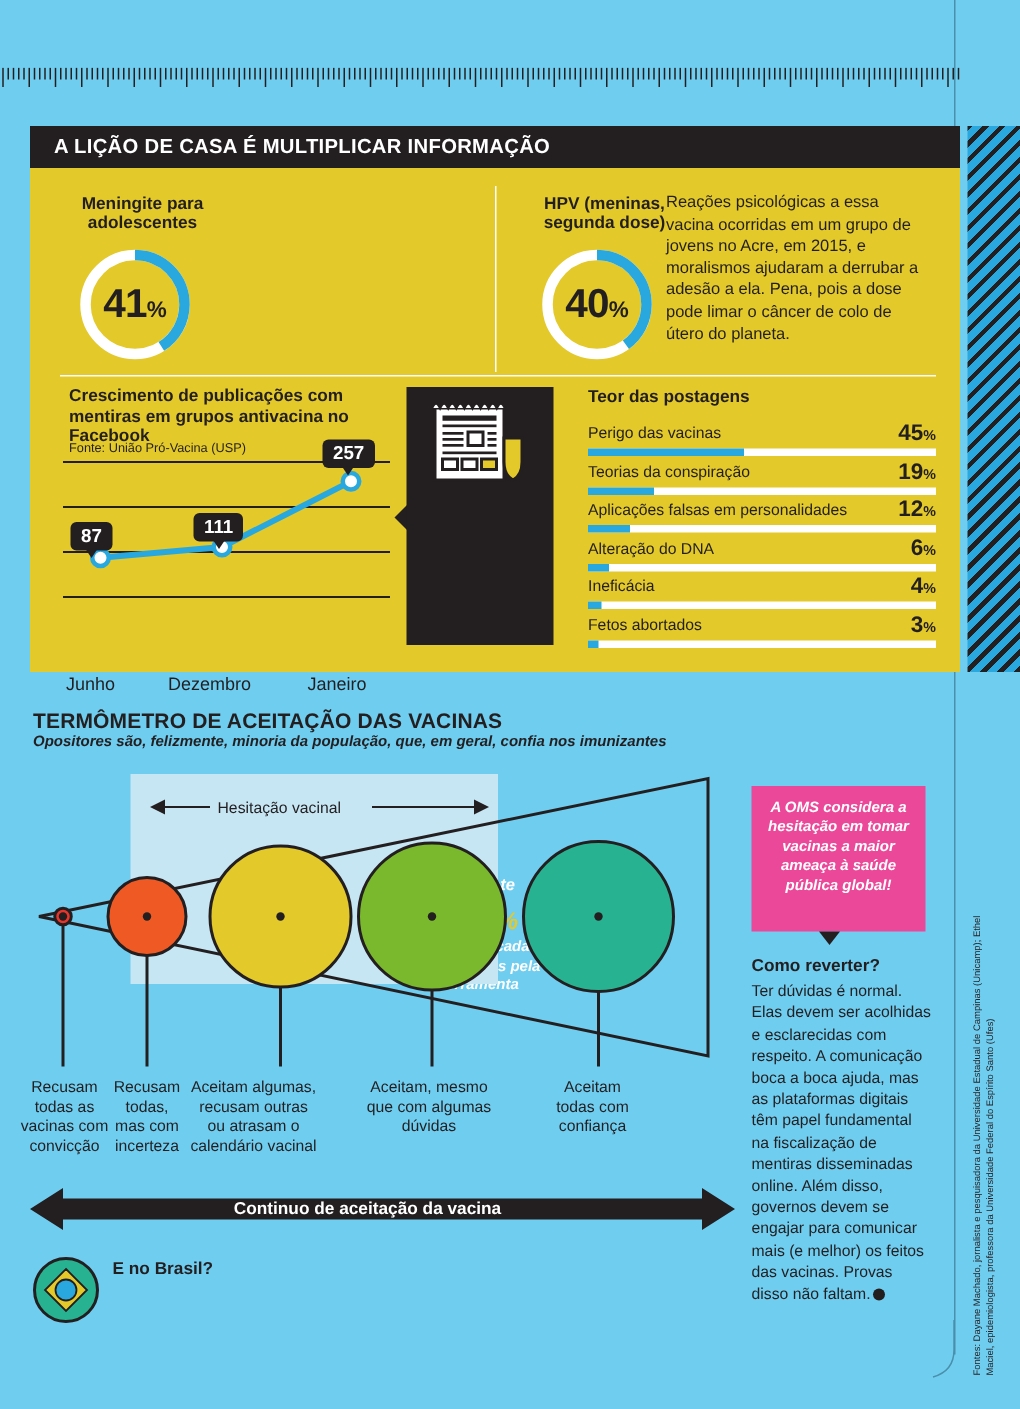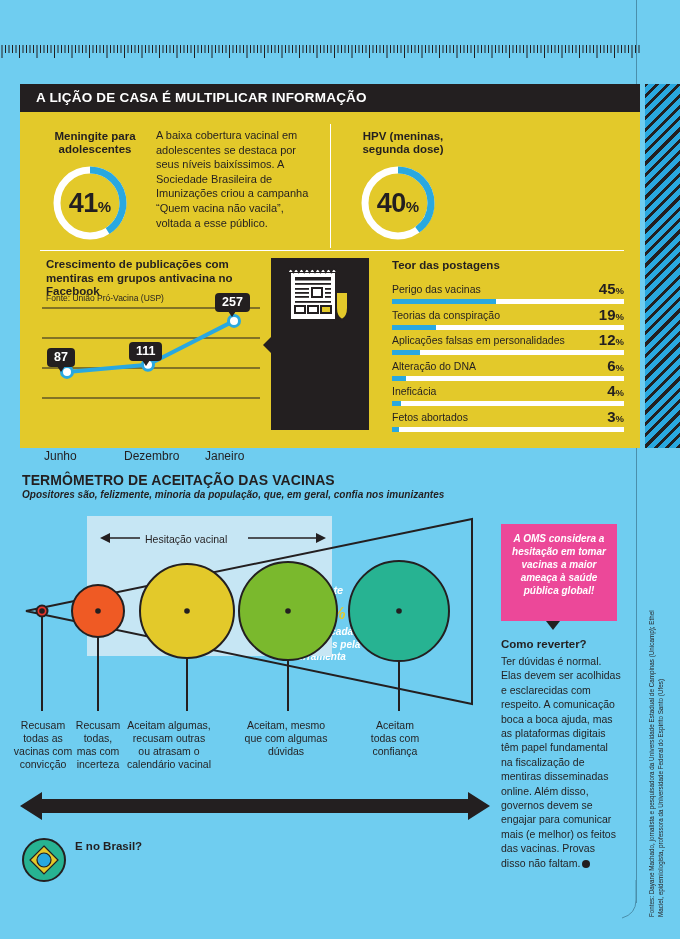--- a/index.html
+++ b/index.html
@@ -502,56 +502,56 @@
   </div>
   <div class="donut" style="left:50px; top:163px; width:80px; height:80px;">
     <svg width="80" height="80" viewBox="0 0 80 80">
       <circle cx="40" cy="40" r="33" fill="none" stroke="#ffffff" stroke-width="7"></circle>
       <circle id="arc1" cx="40" cy="40" r="33" fill="none" stroke="#29a8e0" stroke-width="7" stroke-dasharray="85.01149720613981 122.33361793078655" transform="rotate(-90 40 40)"></circle>
     </svg>
     <div class="donut-label">
       <span class="num">41</span><span class="pct">%</span>
     </div>
   </div>
-  <div class="stat-para" style="left:156px; top:128px; width:160px;">A baixa cobertura vacinal em adolescentes se destaca por seus níveis baixíssimos. A Sociedade Brasileira de Imunizações criou a campanha “Quem vacina não vacila”, voltada a esse público.</div>
 
   <div class="vdivider" style="left:330px; top:124px; height:124px;"></div>
 
   <div class="stat-title" style="left:348px; top:130px; width:110px;">
     <span>HPV (meninas,</span><br>
     <span>segunda dose)</span>
   </div>
   <div class="donut" style="left:358px; top:163px; width:80px; height:80px;">
     <svg width="80" height="80" viewBox="0 0 80 80">
       <circle cx="40" cy="40" r="33" fill="none" stroke="#ffffff" stroke-width="7"></circle>
       <circle id="arc2" cx="40" cy="40" r="33" fill="none" stroke="#29a8e0" stroke-width="7" stroke-dasharray="82.93804605477055 124.4070690821558" transform="rotate(-90 40 40)"></circle>
     </svg>
     <div class="donut-label">
       <span class="num">40</span><span class="pct">%</span>
     </div>
   </div>
+  <div class="stat-para" style="left:444px; top:128px; width:175px;">Reações psicológicas a essa vacina ocorridas em um grupo de jovens no Acre, em 2015, e moralismos ajudaram a derrubar a adesão a ela. Pena, pois a dose pode limar o câncer de colo de útero do planeta.</div>
 
   <div class="hdivider" style="left:40px; top:250px; width:584px;"></div>
 
   <div id="chart-title">Crescimento de publicações com mentiras em grupos antivacina no Facebook</div>
   <div id="chart-source">Fonte: União Pró-Vacina (USP)</div>
   <div id="linechart">
     <svg id="lc-svg" width="218" height="112" viewBox="0 0 218 112">
         <line x1="0" y1="8" x2="218" y2="8" stroke="#231f20" stroke-width="1.2"></line>
         <line x1="0" y1="38" x2="218" y2="38" stroke="#231f20" stroke-width="1.2"></line>
         <line x1="0" y1="68" x2="218" y2="68" stroke="#231f20" stroke-width="1.2"></line>
         <line x1="0" y1="98" x2="218" y2="98" stroke="#231f20" stroke-width="1.2"></line>
         <polyline points="25,71.9 106,64.7 192,20.89999999999999" fill="none" stroke="#29a8e0" stroke-width="4" stroke-linejoin="round" stroke-linecap="round"></polyline>
         <circle cx="25" cy="71.9" r="5.5" fill="#ffffff" stroke="#29a8e0" stroke-width="3"></circle>
         <circle cx="106" cy="64.7" r="5.5" fill="#ffffff" stroke="#29a8e0" stroke-width="3"></circle>
         <circle cx="192" cy="20.89999999999999" r="5.5" fill="#ffffff" stroke="#29a8e0" stroke-width="3"></circle>
       </svg>
   </div>
   <div class="axis-label" style="left:44px;">Junho</div>
-  <div class="axis-label" style="left:124px;">Dezembro</div>
+  <div class="axis-label" style="left:112px;">Dezembro</div>
   <div class="axis-label" style="left:205px;">Janeiro</div>
 
   <div class="pill" style="left:47px; top:348px;text-align:center;">87</div>
   <div class="pill" style="left:129px; top:342px;text-align:center;">111</div>
   <div class="pill" style="left:215px; top:293px;">257</div>
 
   <div id="callout-arrow"></div>
   <div id="callout">
     <div class="c-somente">Somente</div>
     <div class="c-big">
@@ -667,20 +667,21 @@
       <div class="cat-label" style="left:110px; width:118px;">Aceitam algumas,<br>recusam outras<br>ou atrasam o<br>calendário vacinal</div>
       <div class="cat-label" style="left:230px; width:112px;">Aceitam, mesmo<br>que com algumas<br>dúvidas</div>
       <div class="cat-label" style="left:352px; width:86px;">Aceitam<br>todas com<br>confiança</div>
     </div>
 
   <div id="continuum" style="position:absolute; left:20px; top:790px;">
     <svg width="470" height="32" viewBox="0 0 470 32">
       <path d="M0,16 L22,2 L22,9 L448,9 L448,2 L470,16 L448,30 L448,23 L22,23 L22,30 Z" fill="#231f20"></path>
     </svg>
   </div>
+  <div id="continuum-text">Continuo de aceitação da vacina</div>
 
   <div id="speech">
     <div class="stxt">A OMS considera a hesitação em tomar vacinas a maior ameaça à saúde pública global!</div>
   </div>
   <div id="speech-tail"></div>
   <div id="como-title">Como reverter?</div>
   <div id="como-body">
     <span>Ter dúvidas é normal. Elas devem ser acolhidas e esclarecidas com respeito. A comunicação boca a boca ajuda, mas as plataformas digitais têm papel fundamental na fiscalização de mentiras disseminadas online. Além disso, governos devem se engajar para comunicar mais (e melhor) os feitos das vacinas. Provas disso não faltam.</span><span class="enddot"></span>
   </div>
 

